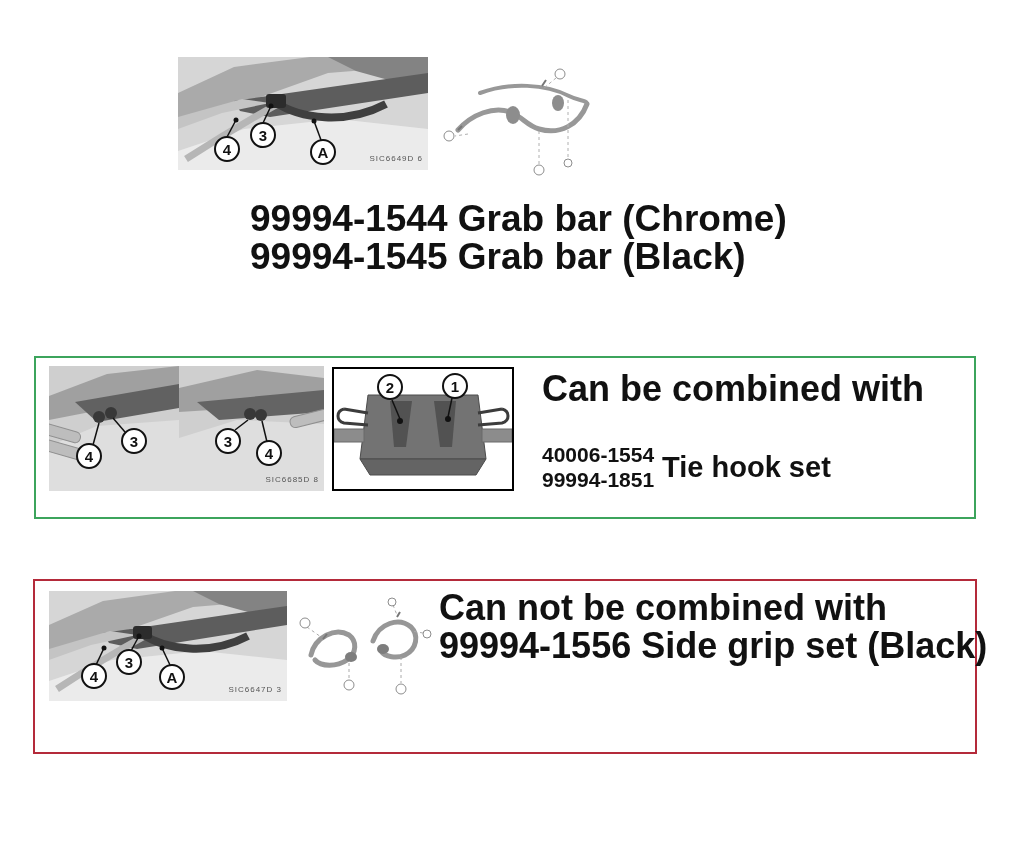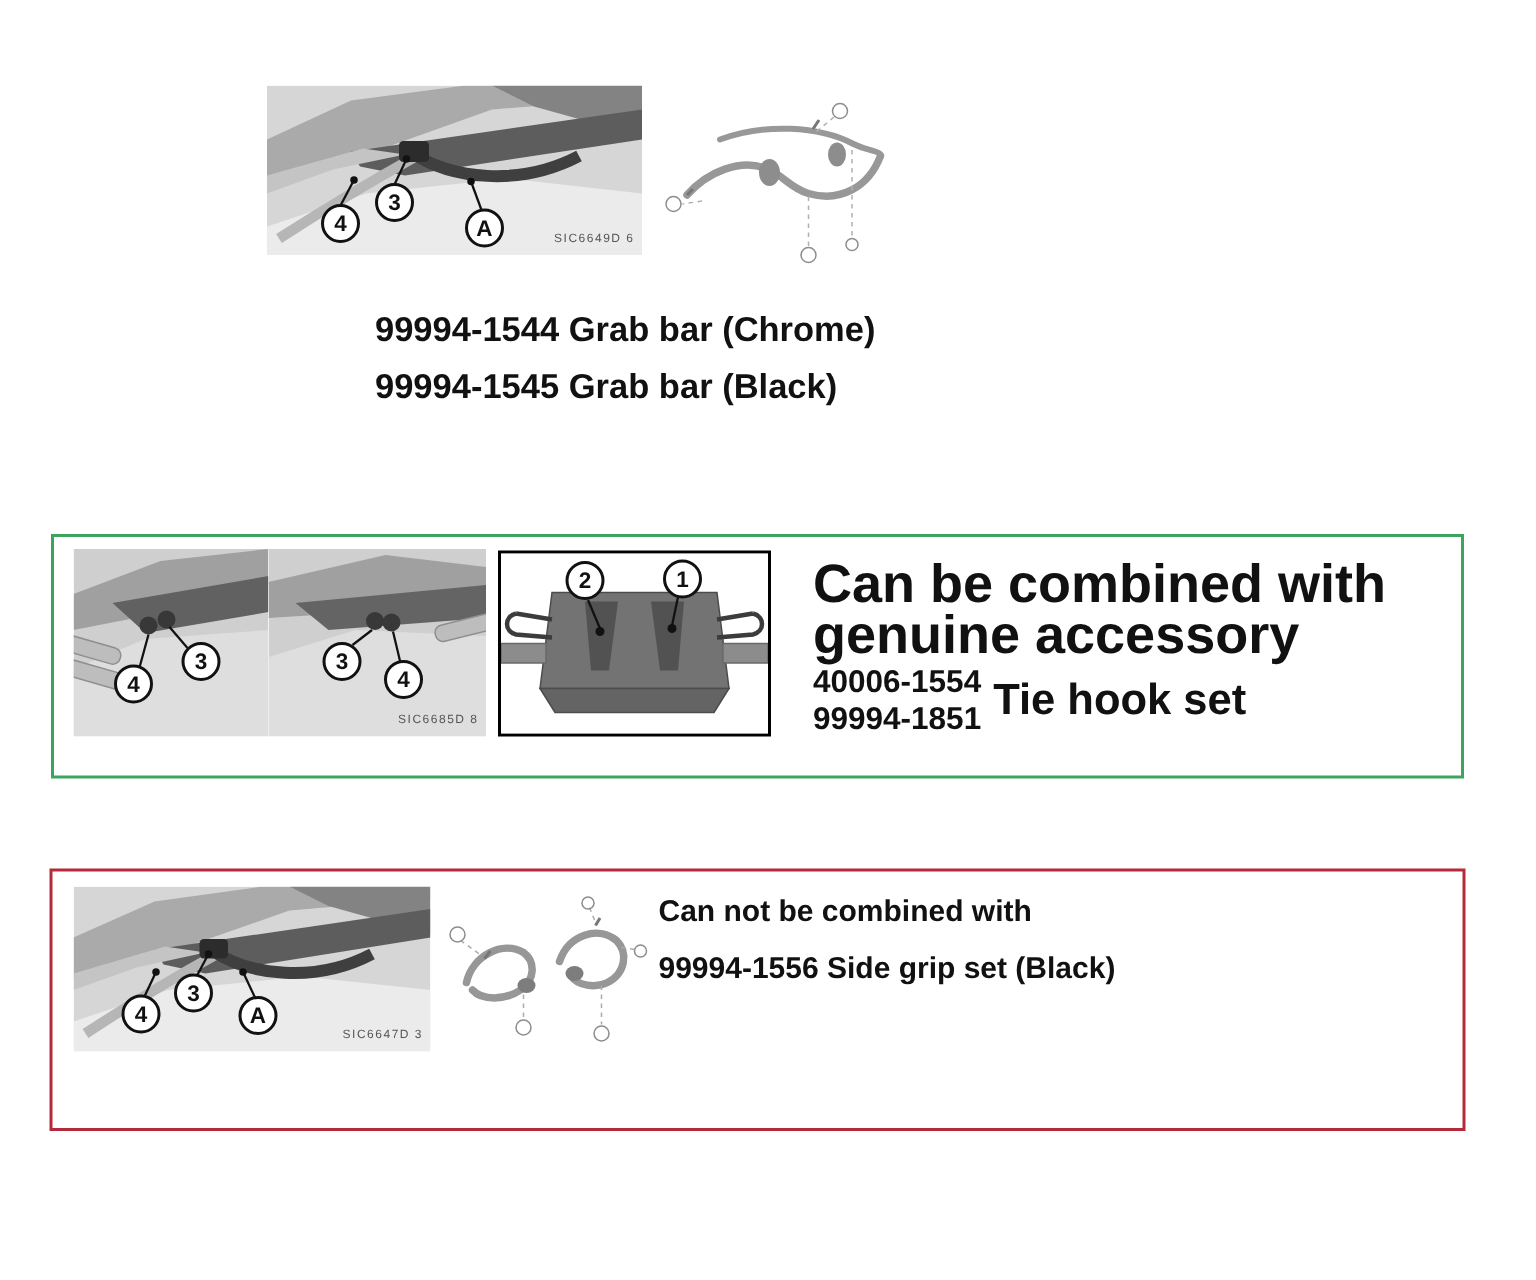--- a/index.html
+++ b/index.html
@@ -4,30 +4,30 @@
 <style>
   html,body{margin:0;padding:0;background:#fff;}
   .page{position:relative;width:1024px;height:853px;background:#ffffff;
         font-family:"Liberation Sans",sans-serif;color:#111;overflow:hidden;}
   .photo{position:absolute;overflow:hidden;}
   .photo svg{display:block;}
   .callout{position:absolute;box-sizing:border-box;width:26px;height:26px;background:#fff;
            border:2px solid #111;border-radius:50%;display:flex;align-items:center;justify-content:center;
            font-weight:bold;font-size:15px;line-height:1;z-index:3;}
   .watermark{position:absolute;right:5px;bottom:7px;font-size:8px;color:#555;letter-spacing:1px;z-index:2;}
-  .title{position:absolute;left:250px;top:200px;font-size:23px;font-weight:bold;line-height:38px;white-space:nowrap;}
+  .title{position:absolute;left:250px;top:200px;font-size:37px;font-weight:bold;line-height:38px;white-space:nowrap;}
   .box{position:absolute;box-sizing:border-box;border:2px solid #000;}
   .gbox{left:34px;top:356px;width:942px;height:163px;}
   .rbox{left:33px;top:579px;width:944px;height:175px;}
   .diagram{position:absolute;box-sizing:border-box;border:2px solid #000;background:#fff;}
   .g-head{position:absolute;left:506px;top:14px;font-size:36px;font-weight:bold;line-height:34px;white-space:nowrap;}
   .g-row{position:absolute;left:506px;top:84px;display:flex;align-items:center;gap:8px;}
   .g-nums{font-size:21px;font-weight:bold;line-height:25px;white-space:nowrap;}
   .g-name{font-size:29px;font-weight:bold;white-space:nowrap;}
-  .r-text{position:absolute;left:404px;top:8px;font-size:20px;font-weight:bold;line-height:38px;white-space:nowrap;}
+  .r-text{position:absolute;left:404px;top:8px;font-size:36px;font-weight:bold;line-height:38px;white-space:nowrap;}
 </style>
 </head>
 <body>
 
 <div class="page">
 
   <div class="photo" style="left:178px;top:57px;width:250px;height:113px;">
     <svg width="250" height="113" viewBox="0 0 250 113">
       <rect width="250" height="113" fill="#d6d6d6"></rect>
       <polygon points="0,36 56,10 132,0 250,0 250,8 150,16 66,46 0,64" fill="#aaaaaa"></polygon>
@@ -127,21 +127,20 @@
         <circle cx="114" cy="50" r="3" fill="#111"></circle>
         <line x1="58" y1="31" x2="66" y2="50" stroke="#111" stroke-width="1.5"></line>
         <line x1="118" y1="29" x2="114" y2="48" stroke="#111" stroke-width="1.5"></line>
       </svg>
       <div class="callout" style="left:43px;top:5px;">2</div>
       <div class="callout" style="left:108px;top:4px;">1</div>
     </div>
 
     <div class="g-head">
       <div>Can be combined with</div>
-      <div>genuine accessory</div>
     </div>
     <div class="g-row">
       <div class="g-nums">
         <div>40006-1554</div>
         <div>99994-1851</div>
       </div>
       <div class="g-name">Tie hook set</div>
     </div>
   </div>
 

